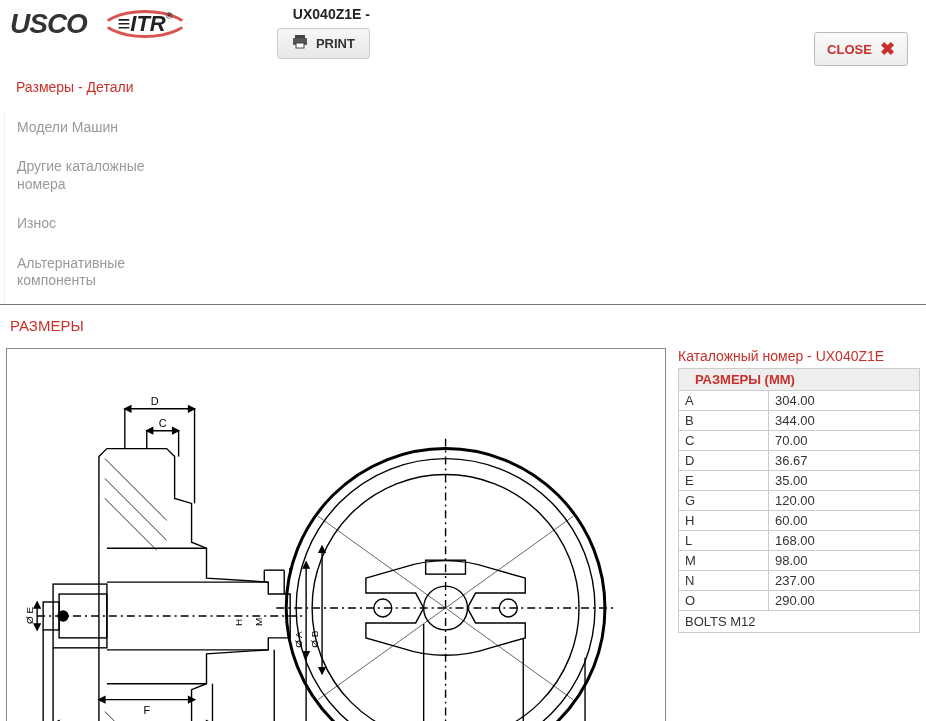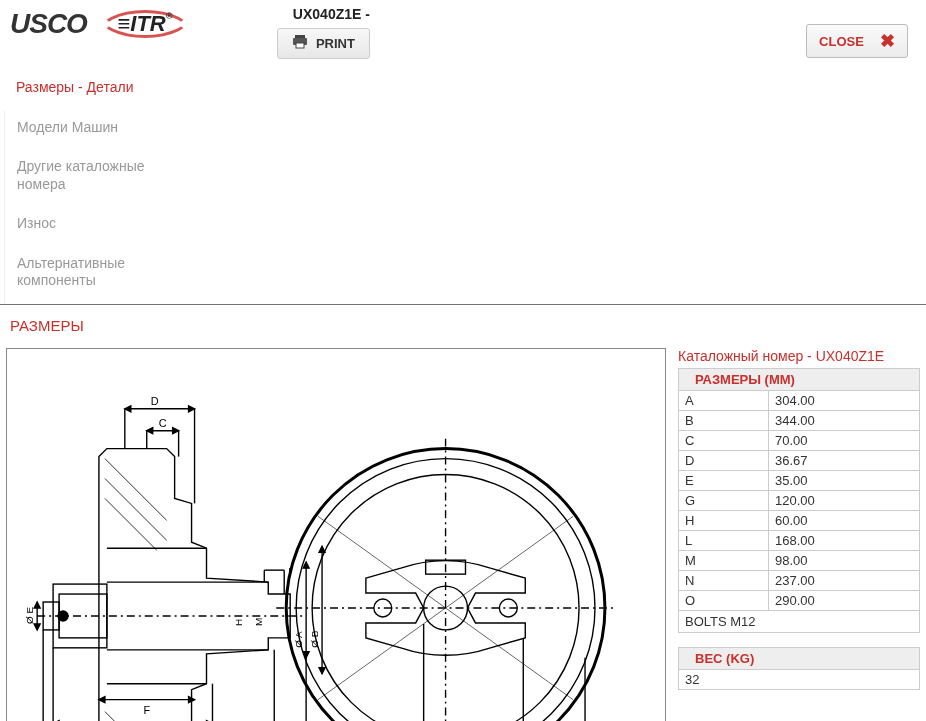--- a/index.html
+++ b/index.html
@@ -9,21 +9,21 @@
   .logo-usco { font-family: "Arial Black", Arial, sans-serif; font-size: 28px; font-weight: 900; color: #333; letter-spacing: -1px; font-style: italic; }
   .logo-itr { position: relative; width: 96px; height: 36px; display: flex; align-items: center; justify-content: center; margin-left: 4px; }
   .arc { position: absolute; width: 96px; height: 48px; border: 3px solid #d9534f; border-radius: 50%; }
   .arc.top { border-color: #d9534f transparent transparent transparent; top: 4px; }
   .arc.bottom { border-color: transparent transparent #d9534f transparent; bottom: 4px; }
   .logo-itr-text { font-family: "Arial Black", Arial, sans-serif; font-weight: 900; font-style: italic; font-size: 22px; color: #222; position: relative; z-index: 2; letter-spacing: 0px; }
   .logo-itr-text sup { font-size: 9px; vertical-align: top; }
   .header-center { margin-left: 84px; display: flex; flex-direction: column; gap: 6px; align-items: flex-end; }
   .part-title { font-weight: bold; font-size: 14px; color: #222; }
   .print-btn { display: inline-flex; align-items: center; gap: 8px; background: linear-gradient(#f7f7f7,#e7e7e7); border: 1px solid #ccc; border-radius: 3px; padding: 6px 14px; font-size: 13px; font-weight: bold; cursor: pointer; width: fit-content; color:#333; }
-  .close-btn { position: absolute; right: 18px; top: 24px; display: inline-flex; align-items: center; gap: 16px; background: linear-gradient(#fafafa,#ececec); border: 1px solid #bbb; border-radius: 3px; padding: 5px 12px; font-size: 13px; font-weight: bold; color: #c9302c; cursor: pointer; margin-left: 6px; }
+  .close-btn { position: absolute; right: 18px; top: 32px; display: inline-flex; align-items: center; gap: 8px; background: linear-gradient(#fafafa,#ececec); border: 1px solid #bbb; border-radius: 3px; padding: 5px 12px; font-size: 13px; font-weight: bold; color: #c9302c; cursor: pointer; margin-left: 6px; }
   .close-x { font-size: 18px; font-weight: 900; }
   .tabs { display: flex; border-bottom: 1px solid #737373; padding: 0 4px; flex-direction: column; }
   .tab { width: 155px; padding: 8px 10px 14px 12px; font-size: 14px; color: #999; cursor: pointer; border-left: 1px solid #eee; line-height: 1.25; }
   .tab:first-child { border-left: none; }
   .tab.active { color: #c9302c; }
   .section-title { color: #c9302c; font-size: 15px; padding: 12px 10px 14px 10px; }
   .content { display: flex; gap: 12px; padding: 0 6px 10px 6px; align-items: flex-start; }
   .drawing-pane { flex: 0 0 660px; height: 516px; border: 1px solid #888; background: #fff; position: relative; overflow: hidden; }
   .drawing-svg { width: 100%; height: 100%; }
   .side { flex: 1; padding-top: 0px; }
@@ -248,24 +248,14 @@
       <tr>
             <td>O</td>
             <td>290.00</td>
           </tr>
       <tr class="footrow">
             <td colspan="2">BOLTS M12</td>
           </tr>
     </tbody>
       </table>
 
-    <table class="tbl">
-      <tbody>
-          <tr>
-            <th>ВЕС (KG)</th>
-          </tr>
-      <tr>
-            <td>32</td>
-          </tr>
-    </tbody>
-      </table>
   </div>
 </div>
 
 </body></html>

